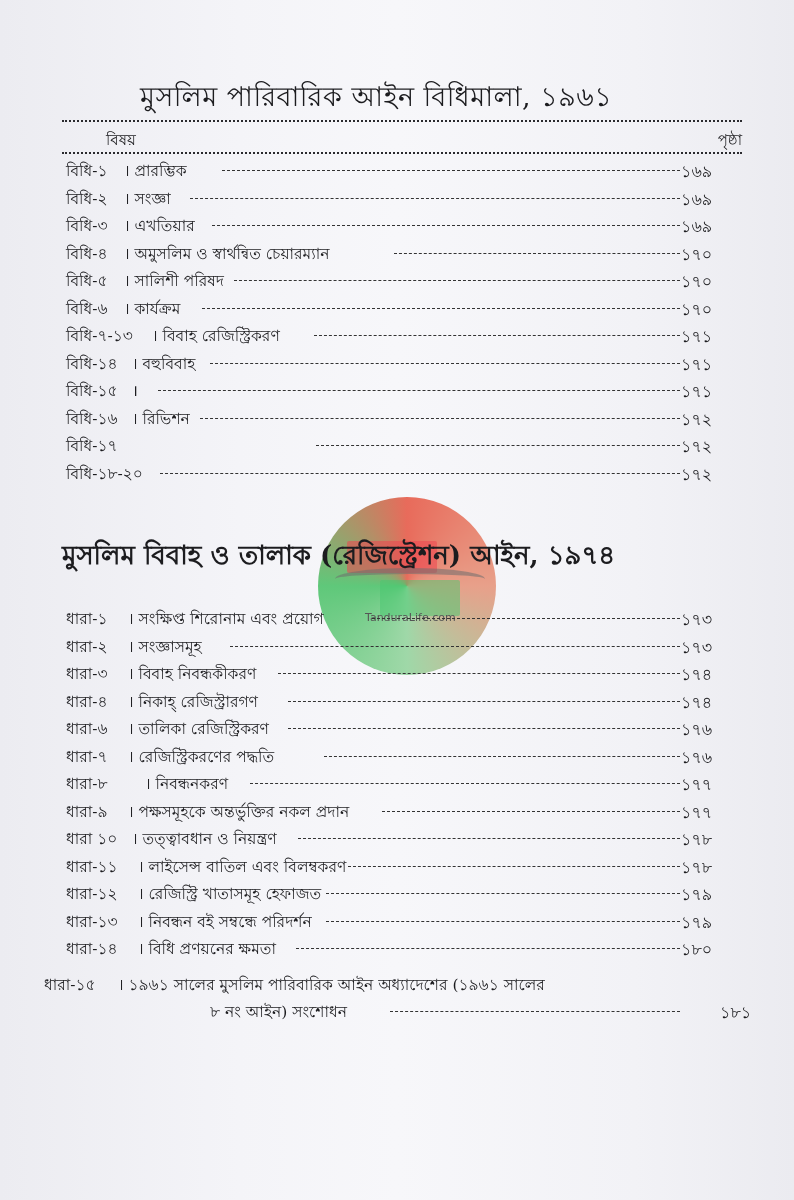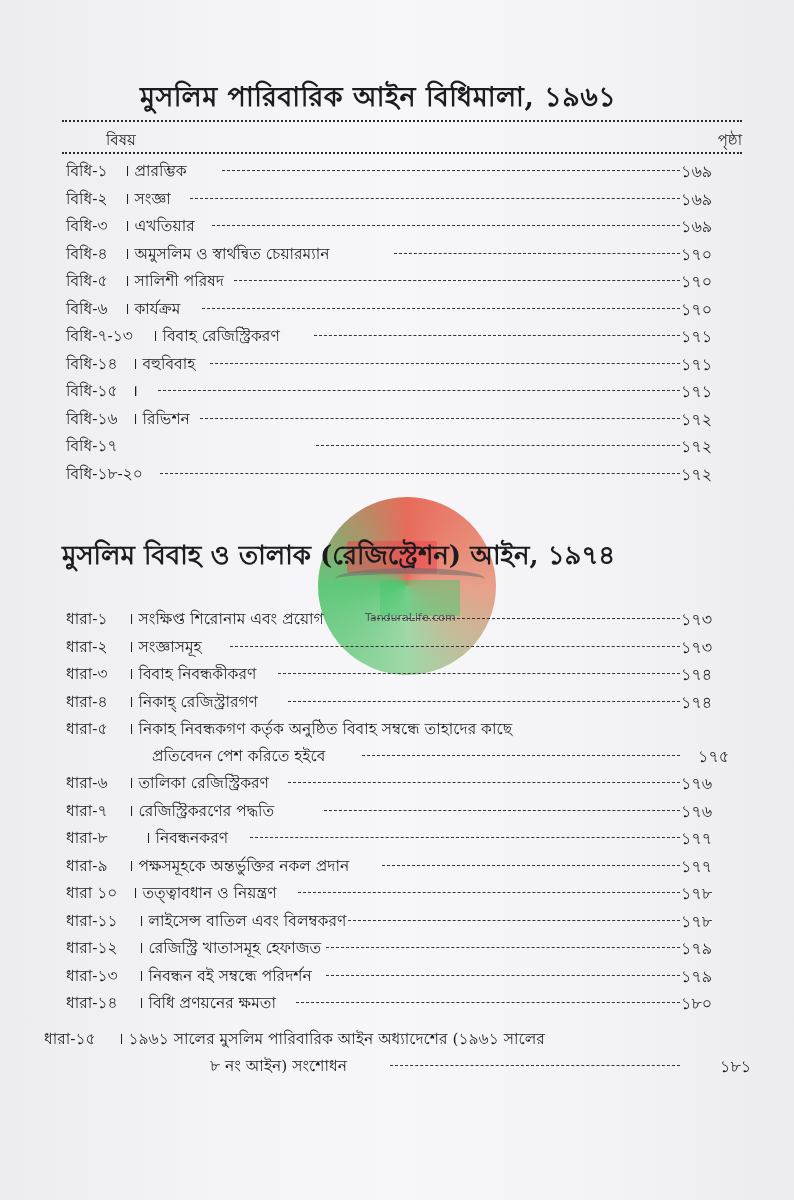--- a/index.html
+++ b/index.html
@@ -9,21 +9,21 @@
     font-family: "DejaVu Serif", serif;
     color: #1c1c1f;
     position: relative;
   }
   .page {
     position: absolute; left: 0; top: 0; width: 794px; height: 1200px;
     background: linear-gradient(90deg, #ececf1 0%, #f4f4f8 30%, #f7f7fa 50%, #f2f2f6 80%, #ebebf0 100%);
   }
   .title {
     position: absolute; left: 140px; top: 76px; width: 520px;
-    font-size: 27px; font-weight: bold; letter-spacing: .5px; white-space: nowrap;
+    font-size: 27px; font-weight: normal; letter-spacing: .5px; white-space: nowrap;
   }
   .rule {
     position: absolute; left: 62px; width: 680px; height: 0;
     border-top: 2px dotted #2a2a2e;
   }
   .colhead {
     position: absolute; left: 62px; top: 128px; width: 680px; height: 22px;
     font-size: 15px;
   }
   .colhead .l { position: absolute; left: 44px; top: 0; }
@@ -181,27 +181,20 @@
       <span class="txt" style="left:66px">। বিবাহ নিবন্ধকীকরণ</span>
       <span class="dots" style="left:216px;right:62px"></span>
       <span class="pg">১৭৪</span>
     </div>
     <div class="row">
       <span class="lab">ধারা-৪</span>
       <span class="txt" style="left:66px">। নিকাহ্ রেজিস্ট্রারগণ</span>
       <span class="dots" style="left:226px;right:62px"></span>
       <span class="pg">১৭৪</span>
     </div>
-    <div class="row tall">
-      <span class="lab">ধারা-৫</span>
-      <span class="txt" style="left:66px">। নিকাহ নিবন্ধকগণ কর্তৃক অনুষ্ঠিত বিবাহ সম্বন্ধে তাহাদের কাছে</span>
-      <span class="line2" style="left:90px">প্রতিবেদন পেশ করিতে হইবে</span>
-      <span class="dots2" style="left:300px;right:62px"></span>
-      <span class="pg2">১৭৫</span>
-    </div>
     <div class="row">
       <span class="lab">ধারা-৬</span>
       <span class="txt" style="left:66px">। তালিকা রেজিস্ট্রিকরণ</span>
       <span class="dots" style="left:226px;right:62px"></span>
       <span class="pg">১৭৬</span>
     </div>
     <div class="row">
       <span class="lab">ধারা-৭</span>
       <span class="txt" style="left:66px">। রেজিস্ট্রিকরণের পদ্ধতি</span>
       <span class="dots" style="left:262px;right:62px"></span>

